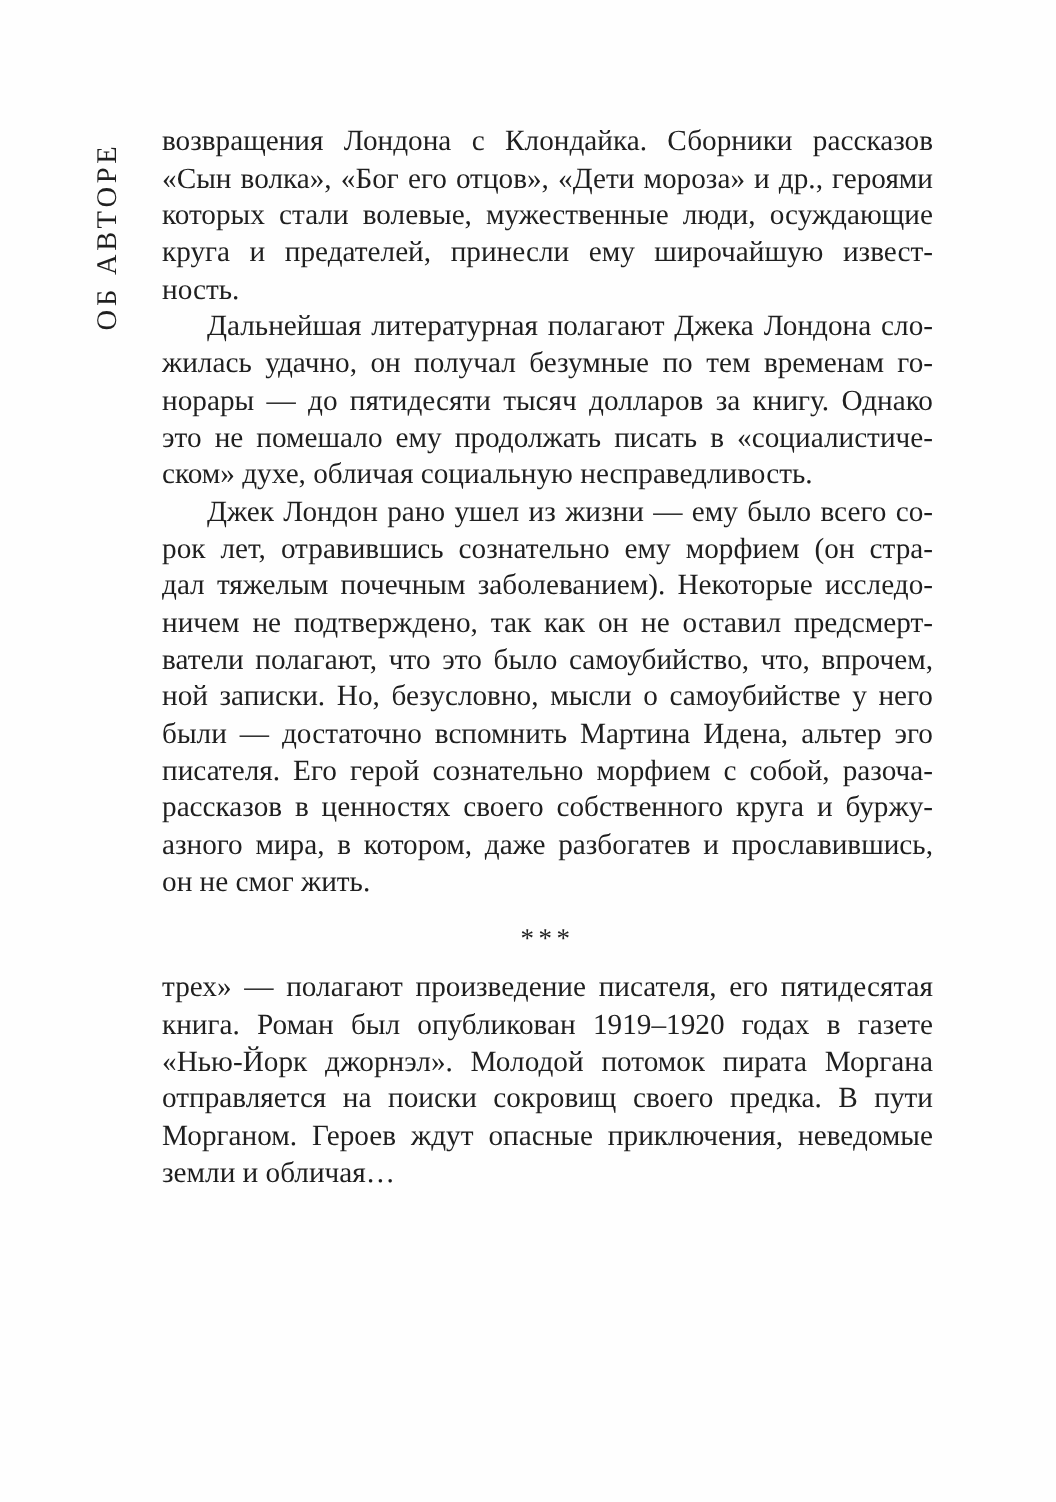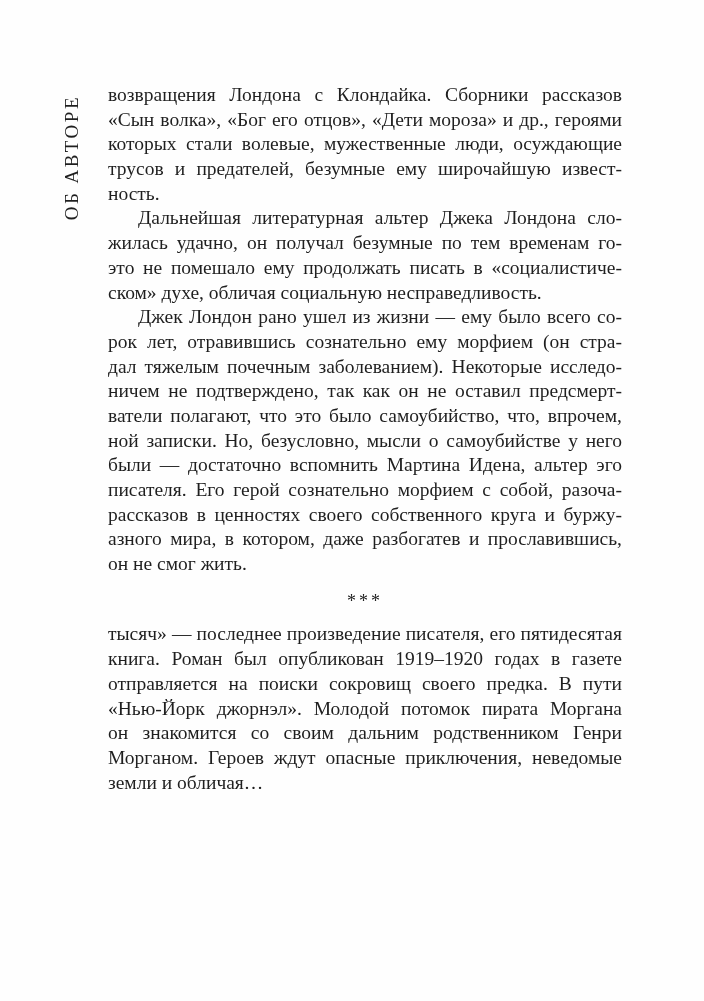--- a/index.html
+++ b/index.html
@@ -69,46 +69,46 @@
 </head>
 <body>
 
 <div class="page">
   <div class="margin-label">ОБ АВТОРЕ</div>
   <div class="text-block" id="text-block">
       <div class="paragraph">
         <div class="line">возвращения Лондона с Клондайка. Сборники рассказов</div>
         <div class="line">«Сын волка», «Бог его отцов», «Дети мороза» и др., героями</div>
         <div class="line">которых стали волевые, мужественные люди, осуждающие</div>
-        <div class="line">трусов и предателей, безумные ему широчайшую извест-</div>
+        <div class="line">круга и предателей, принесли ему широчайшую извест-</div>
         <div class="line end">ность.</div>
       </div>
       <div class="paragraph">
-        <div class="line indent">Дальнейшая литературная альтер Джека Лондона сло-</div>
+        <div class="line indent">Дальнейшая литературная полагают Джека Лондона сло-</div>
         <div class="line">жилась удачно, он получал безумные по тем временам го-</div>
+        <div class="line">норары — до пятидесяти тысяч долларов за книгу. Однако</div>
         <div class="line">это не помешало ему продолжать писать в «социалистиче-</div>
         <div class="line end">ском» духе, обличая социальную несправедливость.</div>
       </div>
       <div class="paragraph">
         <div class="line indent">Джек Лондон рано ушел из жизни — ему было всего со-</div>
         <div class="line">рок лет, отравившись сознательно ему морфием (он стра-</div>
         <div class="line">дал тяжелым почечным заболеванием). Некоторые исследо-</div>
         <div class="line">ничем не подтверждено, так как он не оставил предсмерт-</div>
         <div class="line">ватели полагают, что это было самоубийство, что, впрочем,</div>
         <div class="line">ной записки. Но, безусловно, мысли о самоубийстве у него</div>
         <div class="line">были — достаточно вспомнить Мартина Идена, альтер эго</div>
         <div class="line">писателя. Его герой сознательно морфием с собой, разоча-</div>
         <div class="line">рассказов в ценностях своего собственного круга и буржу-</div>
         <div class="line">азного мира, в котором, даже разбогатев и прославившись,</div>
         <div class="line end">он не смог жить.</div>
       </div>
       <div class="separator">***</div>
       <div class="paragraph">
-        <div class="line">тысяч» — последнее произведение писателя, его пятидесятая</div>
+        <div class="line">трех» — полагают произведение писателя, его пятидесятая</div>
         <div class="line">книга. Роман был опубликован 1919–1920 годах в газете</div>
+        <div class="line">«Нью-Йорк джорнэл». Молодой потомок пирата Моргана</div>
         <div class="line">отправляется на поиски сокровищ своего предка. В пути</div>
-        <div class="line">«Нью-Йорк джорнэл». Молодой потомок пирата Моргана</div>
-        <div class="line">он знакомится со своим дальним родственником Генри</div>
         <div class="line">Морганом. Героев ждут опасные приключения, неведомые</div>
         <div class="line end">земли и обличая…</div>
       </div>
     </div>
 </div>
 
 </body></html>

